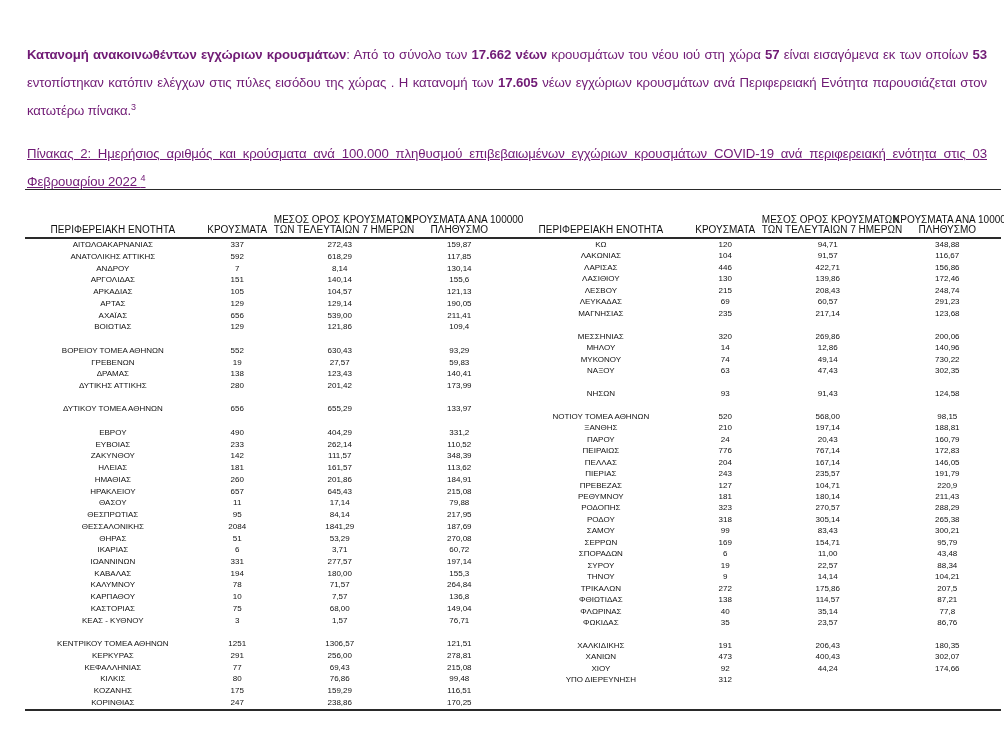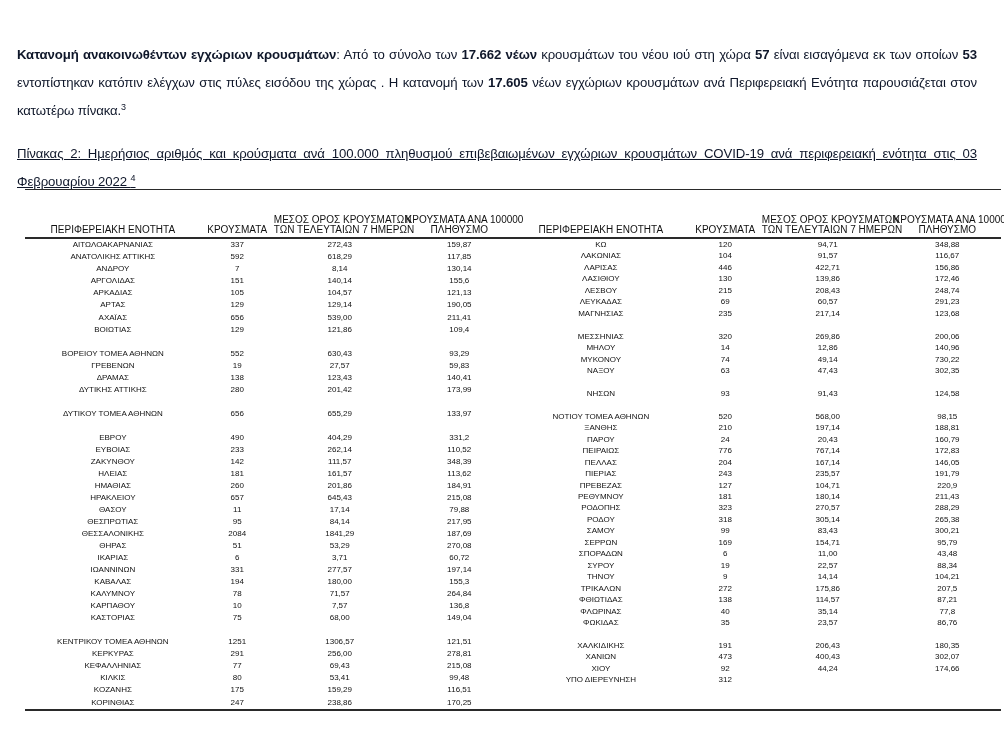--- a/index.html
+++ b/index.html
@@ -2,23 +2,23 @@
 <html lang="el"><head>
 <meta charset="utf-8">
 <style>
   html,body{margin:0;padding:0;background:#ffffff;}
   body{
     width:1004px;height:739px;position:relative;
     font-family:"Liberation Sans",sans-serif;color:#0d0d0d;
     -webkit-font-smoothing:antialiased;
   }
   .para{
-    position:absolute;left:17px;width:960px;
+    position:absolute;left:27px;width:960px;
     font-size:13.2px;line-height:28px;text-align:justify;
-    letter-spacing:-0.1px;color:#0f172a;
+    letter-spacing:-0.1px;color:#701a75;
   }
   .para sup{font-size:9px;line-height:0;}
   #intro{top:28px;}
   #caption{top:127px;text-decoration:underline;}
   .tablewrap{
     position:absolute;left:25px;top:189px;width:976px;
     border-top:1.5px solid #2a2a2a;
     border-bottom:2px solid #2a2a2a;
     display:flex;
   }
@@ -249,20 +249,26 @@
           <td>7,57</td>
           <td>136,8</td>
         </tr>
         <tr>
           <td>ΚΑΣΤΟΡΙΑΣ</td>
           <td>75</td>
           <td>68,00</td>
           <td>149,04</td>
         </tr>
         <tr>
+          <td>ΚΕΑΣ - ΚΥΘΝΟΥ</td>
+          <td>3</td>
+          <td>1,57</td>
+          <td>76,71</td>
+        </tr>
+        <tr>
           <td>&nbsp;</td>
           <td>&nbsp;</td>
           <td>&nbsp;</td>
           <td>&nbsp;</td>
         </tr>
         <tr>
           <td>ΚΕΝΤΡΙΚΟΥ ΤΟΜΕΑ ΑΘΗΝΩΝ</td>
           <td>1251</td>
           <td>1306,57</td>
           <td>121,51</td>
@@ -275,21 +281,21 @@
         </tr>
         <tr>
           <td>ΚΕΦΑΛΛΗΝΙΑΣ</td>
           <td>77</td>
           <td>69,43</td>
           <td>215,08</td>
         </tr>
         <tr>
           <td>ΚΙΛΚΙΣ</td>
           <td>80</td>
-          <td>53,41</td>
+          <td>76,86</td>
           <td>99,48</td>
         </tr>
         <tr>
           <td>ΚΟΖΑΝΗΣ</td>
           <td>175</td>
           <td>159,29</td>
           <td>116,51</td>
         </tr>
         <tr>
           <td>ΚΟΡΙΝΘΙΑΣ</td>

